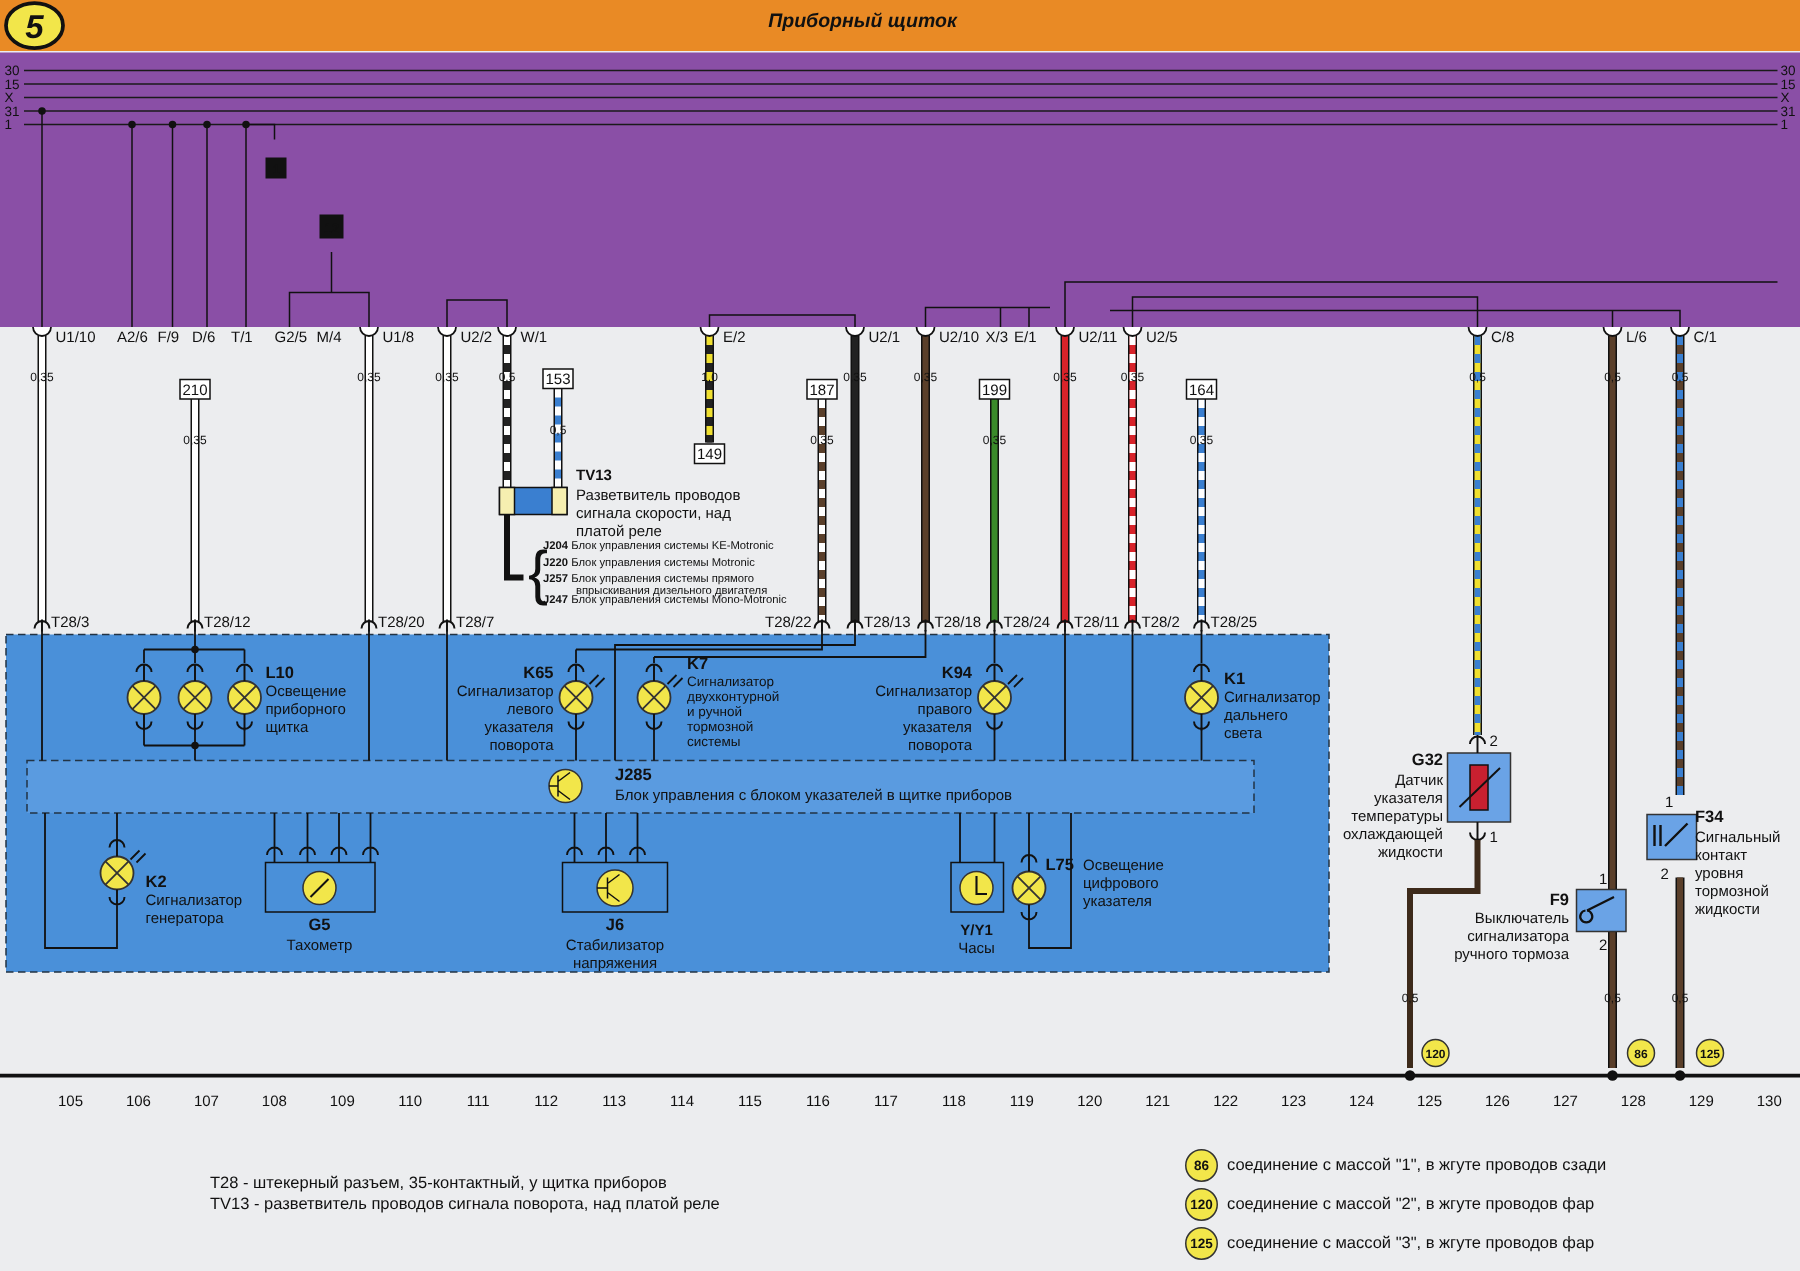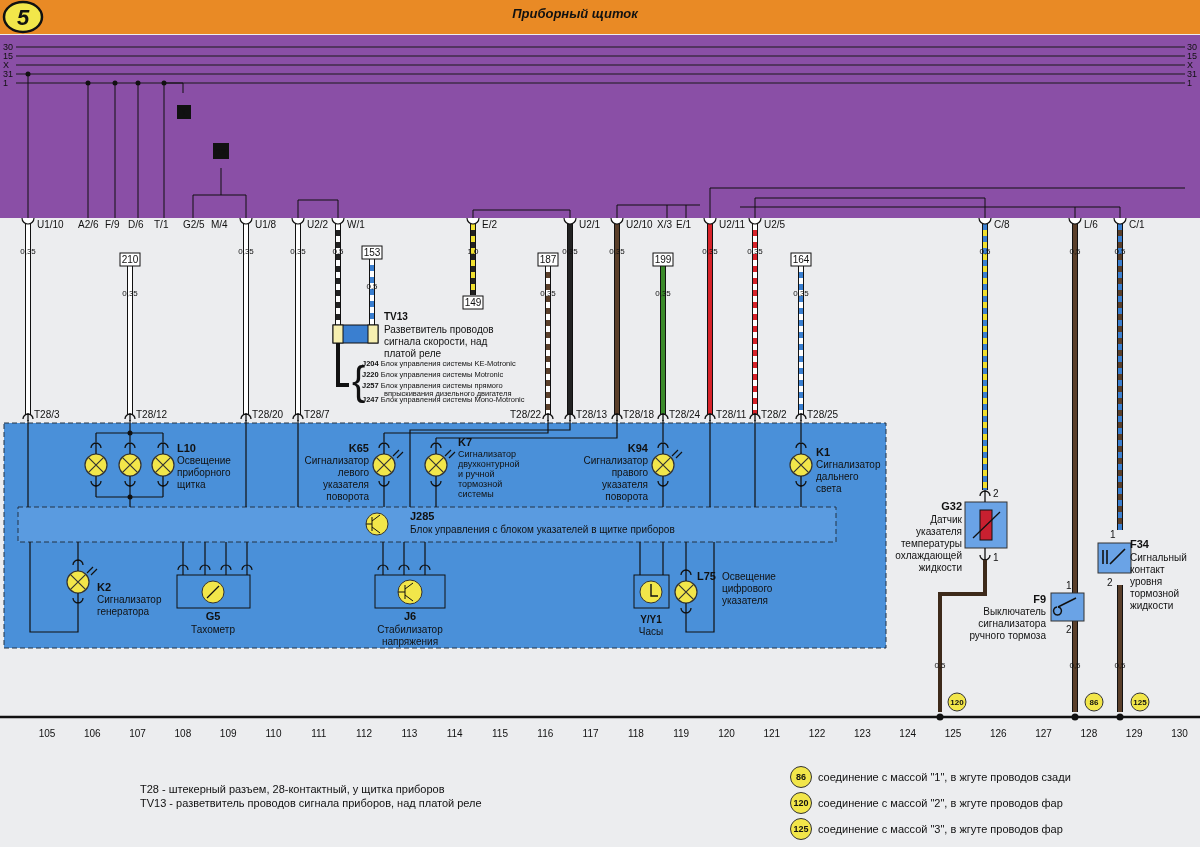--- a/index.html
+++ b/index.html
@@ -387,22 +387,22 @@
       <text x="907.6999999999999" y="737" font-size="10" class="lbl" font-weight="normal" text-anchor="middle">124</text>
       <text x="953" y="737" font-size="10" class="lbl" font-weight="normal" text-anchor="middle">125</text>
       <text x="998.3" y="737" font-size="10" class="lbl" font-weight="normal" text-anchor="middle">126</text>
       <text x="1043.6" y="737" font-size="10" class="lbl" font-weight="normal" text-anchor="middle">127</text>
       <text x="1088.8999999999999" y="737" font-size="10" class="lbl" font-weight="normal" text-anchor="middle">128</text>
       <text x="1134.1999999999998" y="737" font-size="10" class="lbl" font-weight="normal" text-anchor="middle">129</text>
       <text x="1179.5" y="737" font-size="10" class="lbl" font-weight="normal" text-anchor="middle">130</text>
     </g>
 </svg>
 
-<div class="note" style="left:140px;top:783px;">T28   - штекерный разъем, 28-контактный, у щитка приборов</div>
-<div class="note" style="left:140px;top:797px;">TV13 - разветвитель проводов сигнала приборов, над платой реле</div>
+<div class="note" style="left:140px;top:783px;">T28   - штекерный разъем, 35-контактный, у щитка приборов</div>
+<div class="note" style="left:140px;top:797px;">TV13 - разветвитель проводов сигнала поворота, над платой реле</div>
 
 <div class="legend-item" style="top:766px;">
   <span class="gbadge">86</span>
   <span>соединение с массой "1", в жгуте проводов сзади</span>
 </div>
 <div class="legend-item" style="top:792px;">
   <span class="gbadge">120</span>
   <span>соединение с массой "2", в жгуте проводов фар</span>
 </div>
 <div class="legend-item" style="top:818px;">

